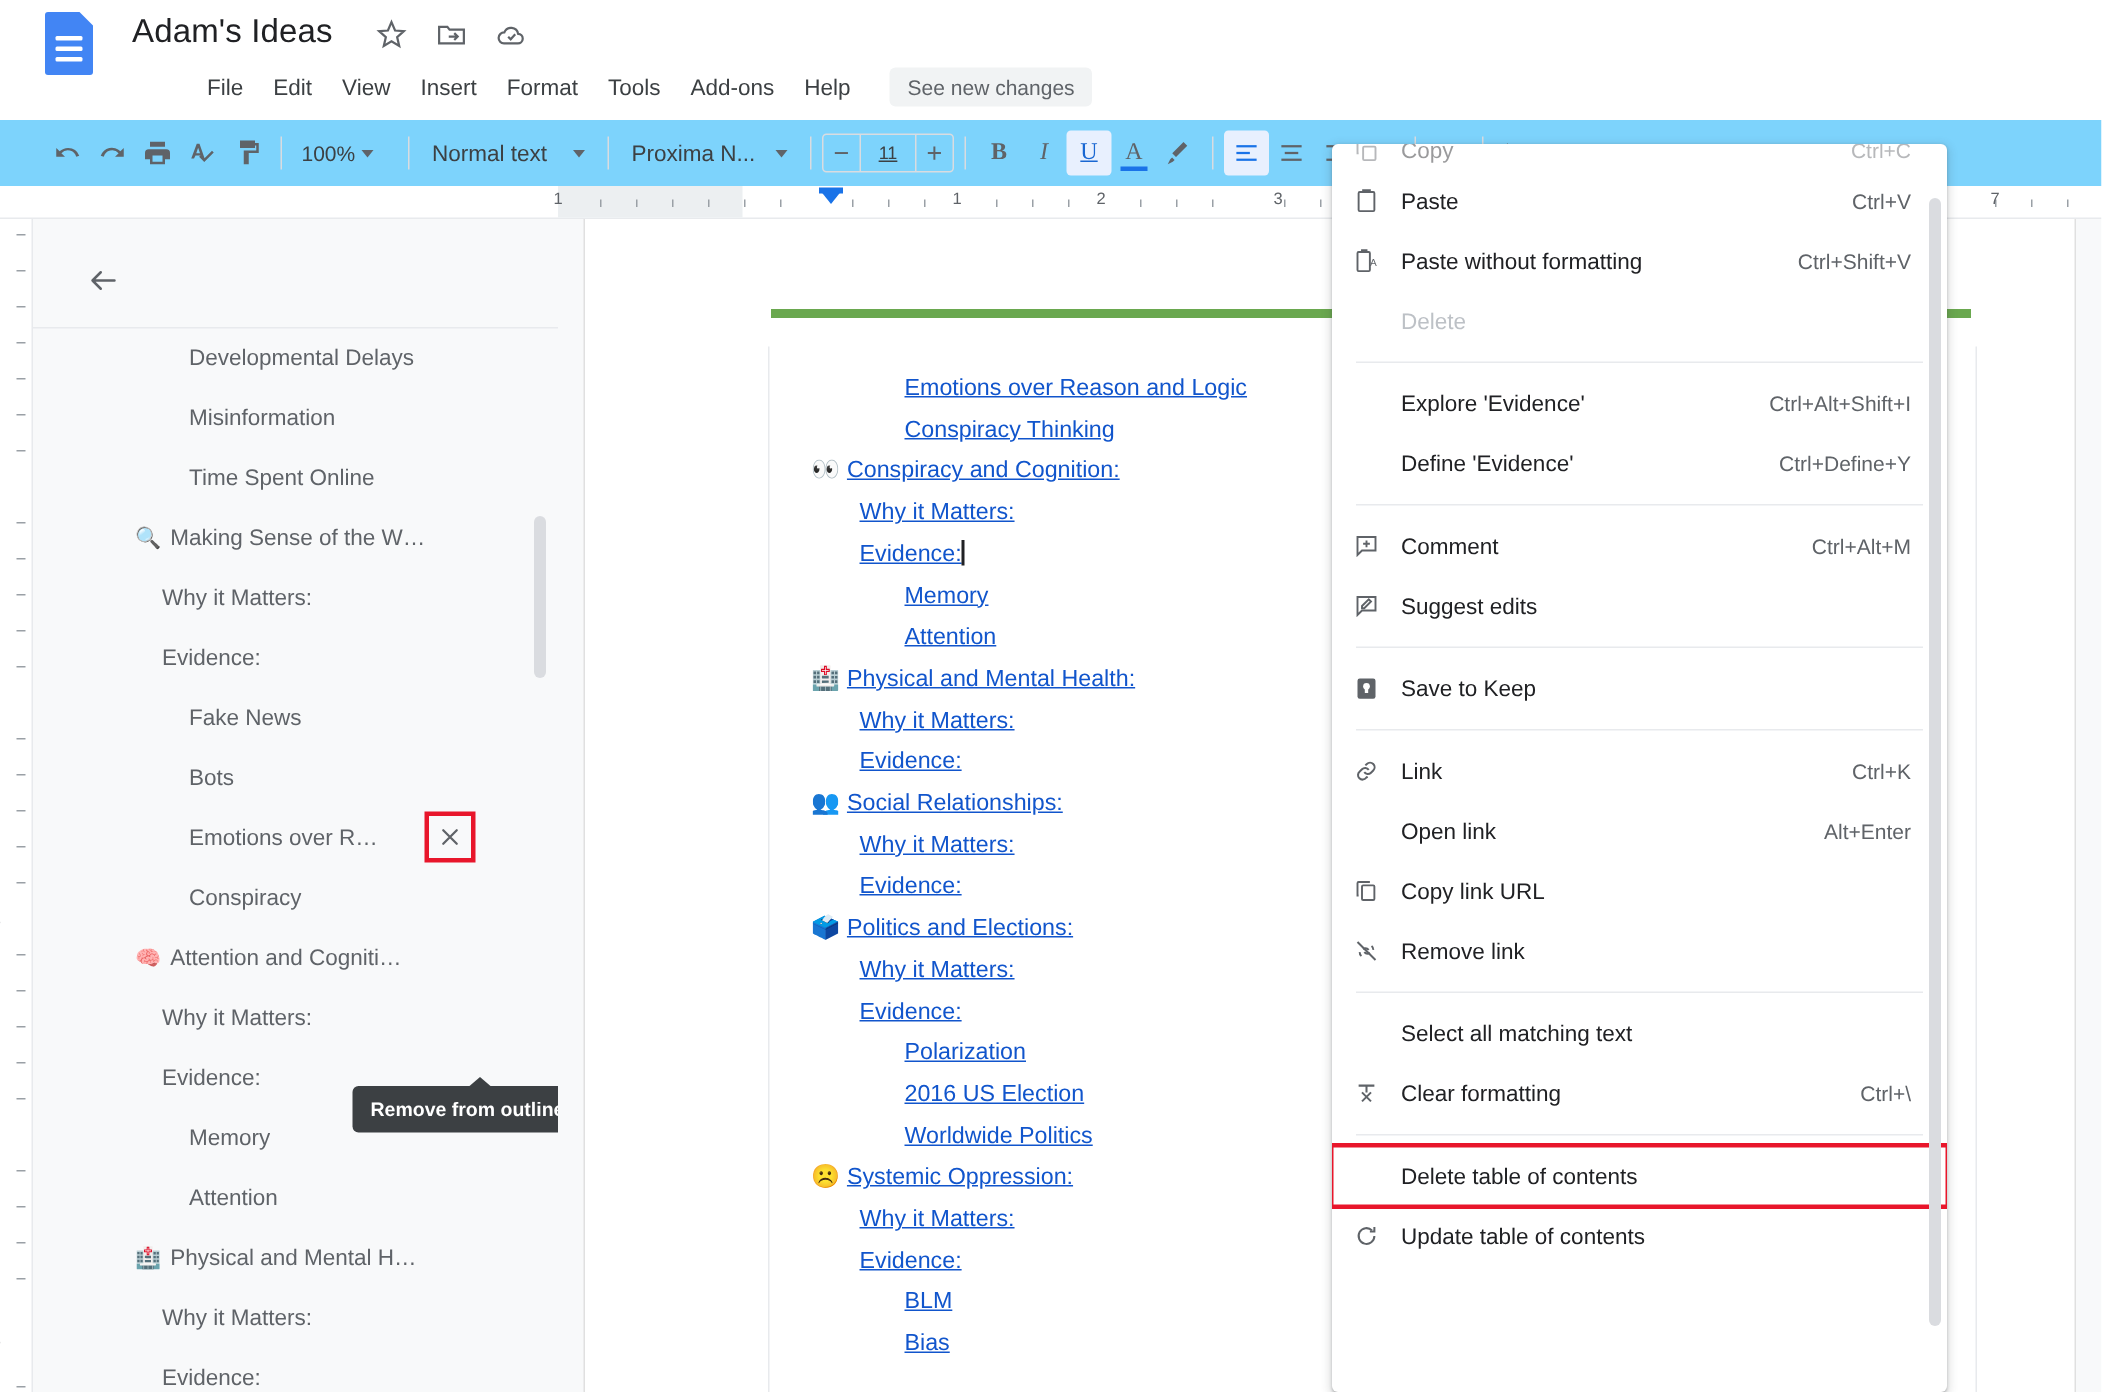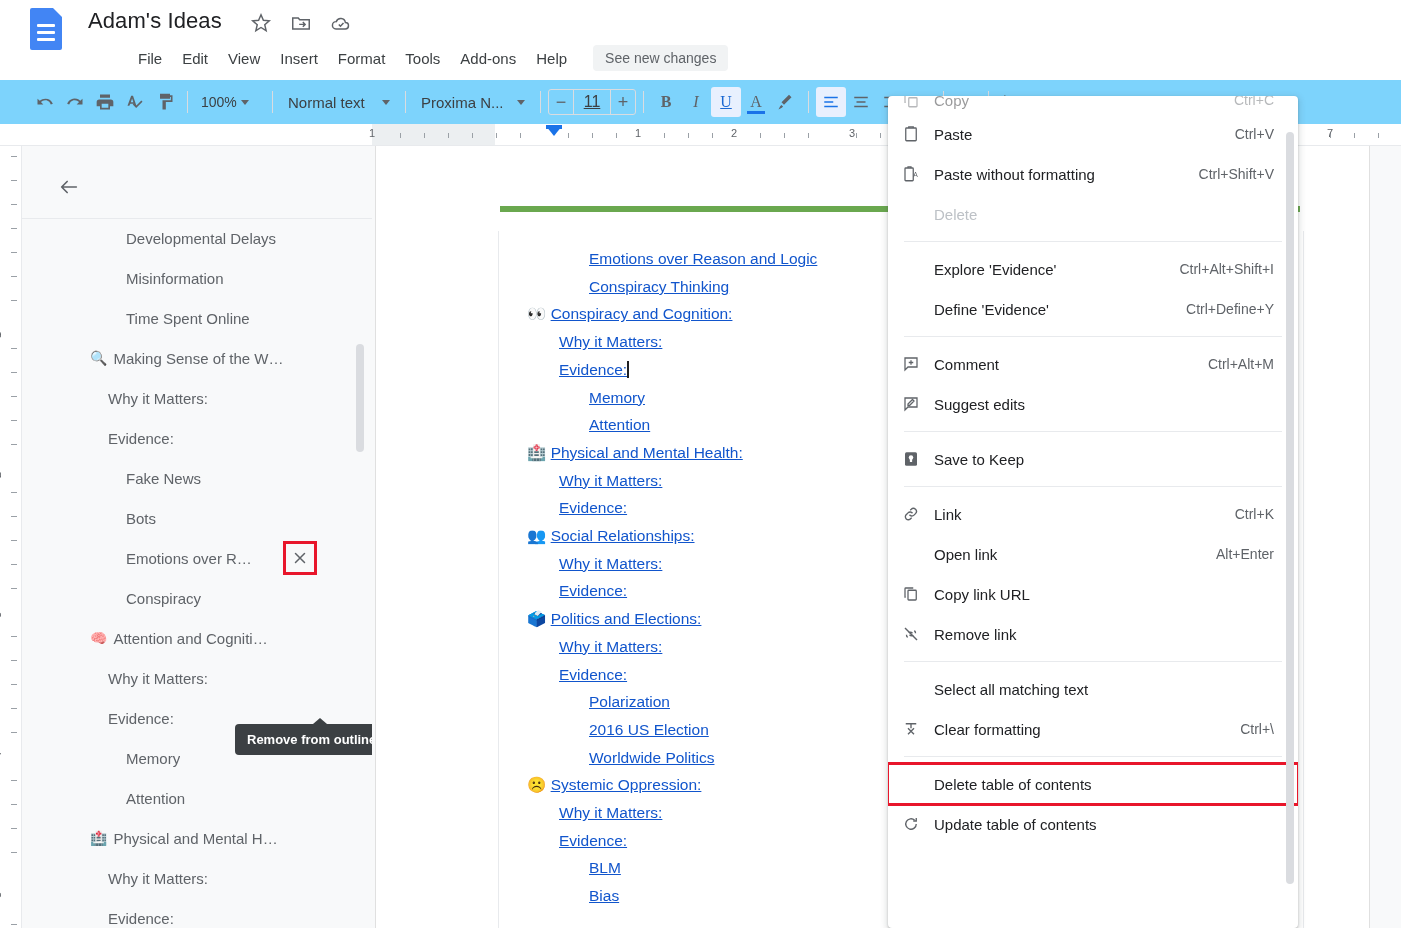--- a/index.html
+++ b/index.html
@@ -60,21 +60,21 @@
     display:flex; align-items:center; justify-content:space-between; font-size:15px;
     color:#3c4043; padding:4px 8px; border-radius:3px; cursor:pointer; width:118px;
   }
   .tb-font{
     display:flex; align-items:center; justify-content:space-between; font-size:15px;
     color:#3c4043; padding:4px 8px; border-radius:3px; cursor:pointer; width:120px;
   }
   .caret{ width:0;height:0;border-left:4px solid transparent;border-right:4px solid transparent;border-top:5px solid #5f6368; }
   .fontsize-box{ display:flex; align-items:center; border:1px solid #dadce0; border-radius:3px; height:26px; }
   .fs-btn{ width:24px; text-align:center; font-size:18px; color:#5f6368; cursor:pointer; line-height:24px; }
-  .fs-val{ width:38px; text-align:center; font-size:16px; color:#3c4043; border-left:1px solid #dadce0; border-right:1px solid #dadce0; line-height:24px;text-decoration:underline; }
+  .fs-val{ width:38px; text-align:center; font-size:12px; color:#3c4043; border-left:1px solid #dadce0; border-right:1px solid #dadce0; line-height:24px;text-decoration:underline; }
   .tb-bold{ font-weight:bold; font-size:16px; font-family:"Liberation Serif",serif; }
   .tb-ital{ font-style:italic; font-size:16px; font-family:"Liberation Serif",serif; }
   .tb-und{ font-size:16px; font-family:"Liberation Serif",serif; text-decoration:underline; }
   .tb-btn.active{ background:#e8f0fe; color:#1967d2; }
   .tcolor{ position:relative; font-size:16px; font-family:"Liberation Serif",serif; }
   .tcolor:after{ content:""; position:absolute; left:6px; right:6px; bottom:3px; height:3px; background:#1a73e8; }
   .align-act{ background:#e8f0fe; }
 
   
   .hruler{
@@ -137,21 +137,21 @@
     background:#dadce0; border-radius:4px;
   }
   .sidebar-divider{ position:absolute; left:0; top:72px; width:350px; height:1px; background:#e8eaed; }
 
   
   .canvas{
     position:absolute; left:372px; top:146px; width:1029px; height:782px;
     background:#f8f9fa; overflow:hidden;
   }
   .page{
-    position:absolute; left:4px; top:0; width:993px; min-height:782px; background:#fff;
+    position:absolute; left:18px; top:0; width:993px; min-height:782px; background:#fff;
     box-shadow:0 0 0 1px #e0e0e0;
   }
   .green-bar{ position:absolute; left:124px; top:60px; width:800px; height:6px; background:#6aa84f; }
   .toc-box{
     position:absolute; left:122px; top:85px; width:806px; padding:14px 0 20px 0;
     border:1px solid #e8eaed; border-top:none;
   }
   .toc-line{
     font-size:15.5px; line-height:27.7px; color:#1155cc; white-space:nowrap;
   }

